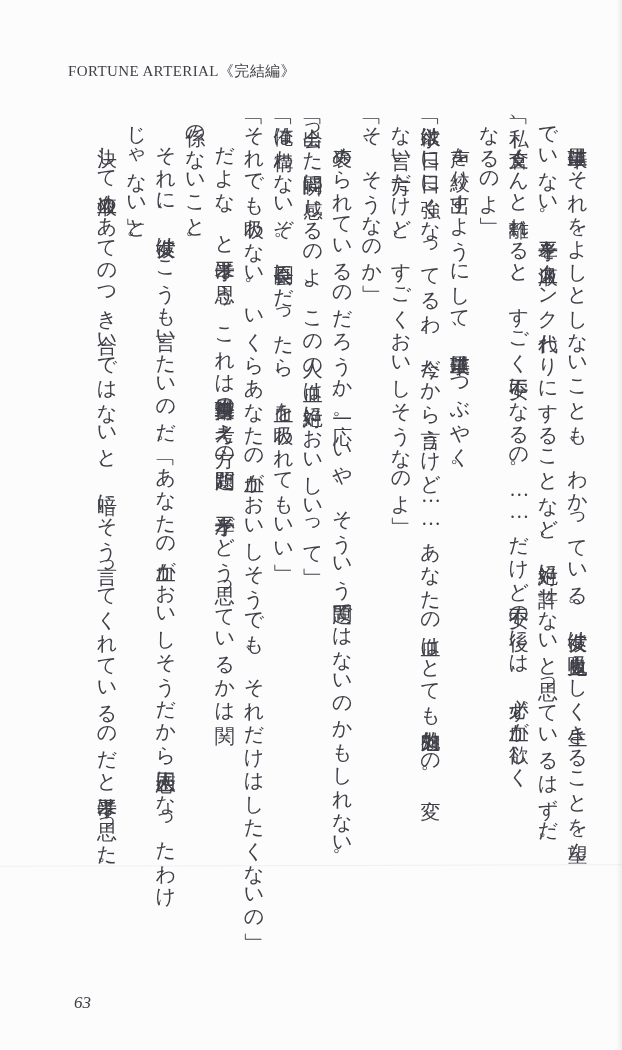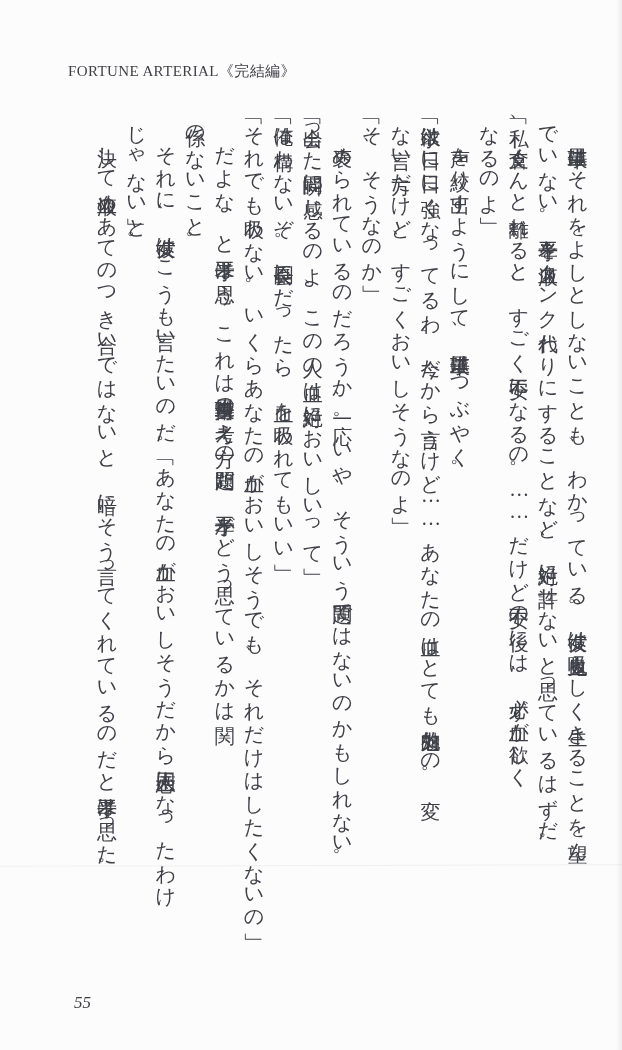--- a/index.html
+++ b/index.html
@@ -91,15 +91,15 @@
       <p class="line">「出会った瞬間に感じるのよ、この人の血は絶対においしいって」</p>
       <p class="line">「俺は構わないぞ。副会長にだったら、血を吸われてもいい」</p>
       <p class="line">「それでも吸わない。いくらあなたの血がおいしそうでも、それだけはしたくないの」</p>
       <p class="line">　だよな、と孝平は思う。これは瑛里華自身の考え方の問題だ。孝平がどう思っているかは関</p>
       <p class="line">係のないこと。</p>
       <p class="line">　それに、彼女はこうも言いたいのだ。「あなたの血がおいしそうだから恋人同士になったわけ</p>
       <p class="line">じゃない」と。</p>
       <p class="line">　決して血液めあてのつき合いではないと、暗にそう言ってくれているのだと孝平は思った。</p>
     </div>
 
-  <div class="page-number">55</div>
+  <div class="page-number">63</div>
 
 </div>
 
 </body></html>

